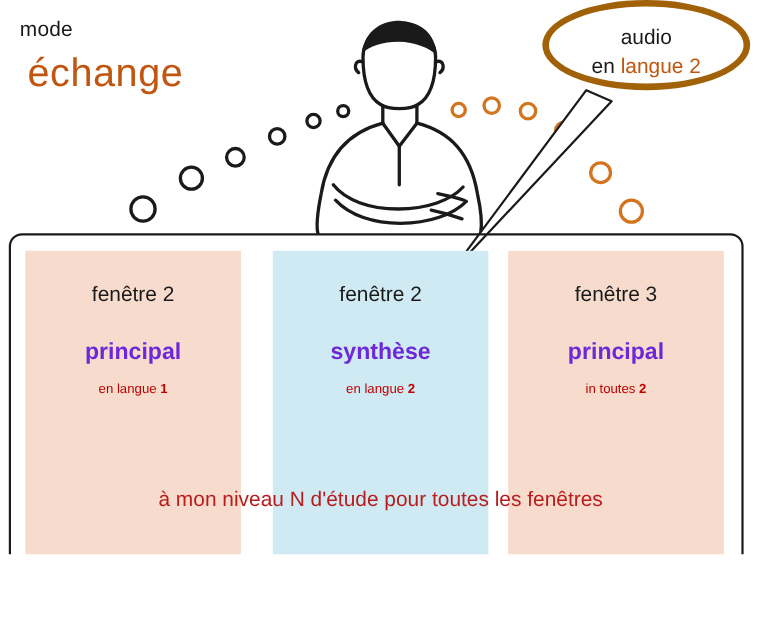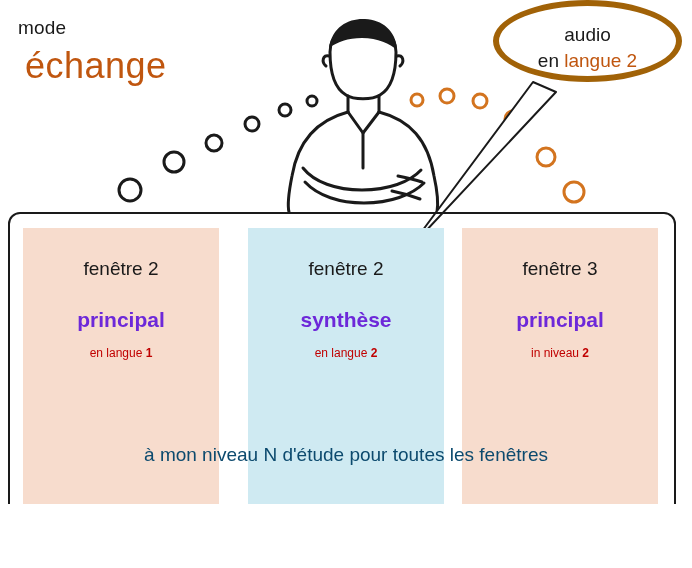--- a/index.html
+++ b/index.html
@@ -138,21 +138,21 @@
     font-weight: bold;
   }
 
   .footnote {
     position: absolute;
     left: 0;
     top: 444px;
     width: 692px;
     text-align: center;
     font-size: 19px;
-    color: #0c4a6e;
+    color: #b91c1c;
   }
 </style>
 </head>
 <body>
 
 <div id="stage">
 
   <div class="mode-label">mode</div>
   <div class="mode-title">échange</div>
 
@@ -219,18 +219,18 @@
 
   <div class="column col-2">
     <div class="col-title">fenêtre 2</div>
     <div class="col-main">synthèse</div>
     <div class="col-sub"><span>en langue </span><span class="num">2</span></div>
   </div>
 
   <div class="column col-3">
     <div class="col-title">fenêtre 3</div>
     <div class="col-main">principal</div>
-    <div class="col-sub"><span>in niveau </span><span class="num">2</span></div>
+    <div class="col-sub"><span>in toutes </span><span class="num">2</span></div>
   </div>
 
   <div class="footnote">à mon niveau N d'étude pour toutes les fenêtres</div>
 
 </div>
 
 </body></html>

